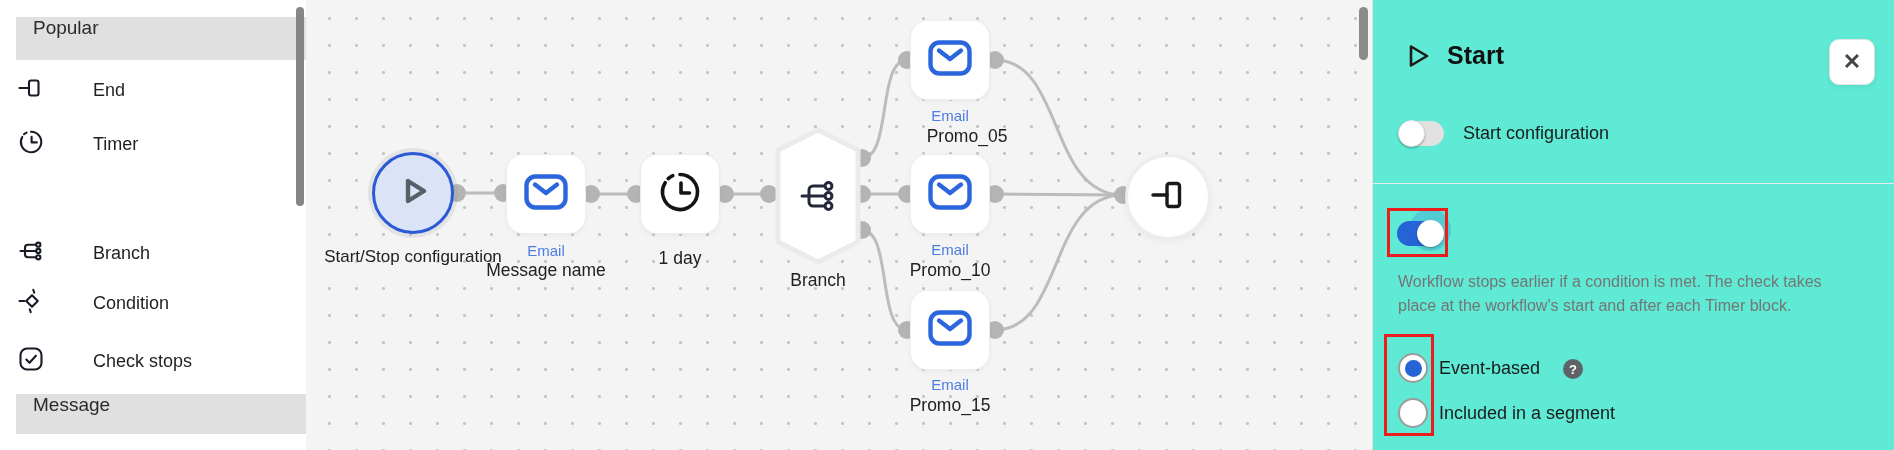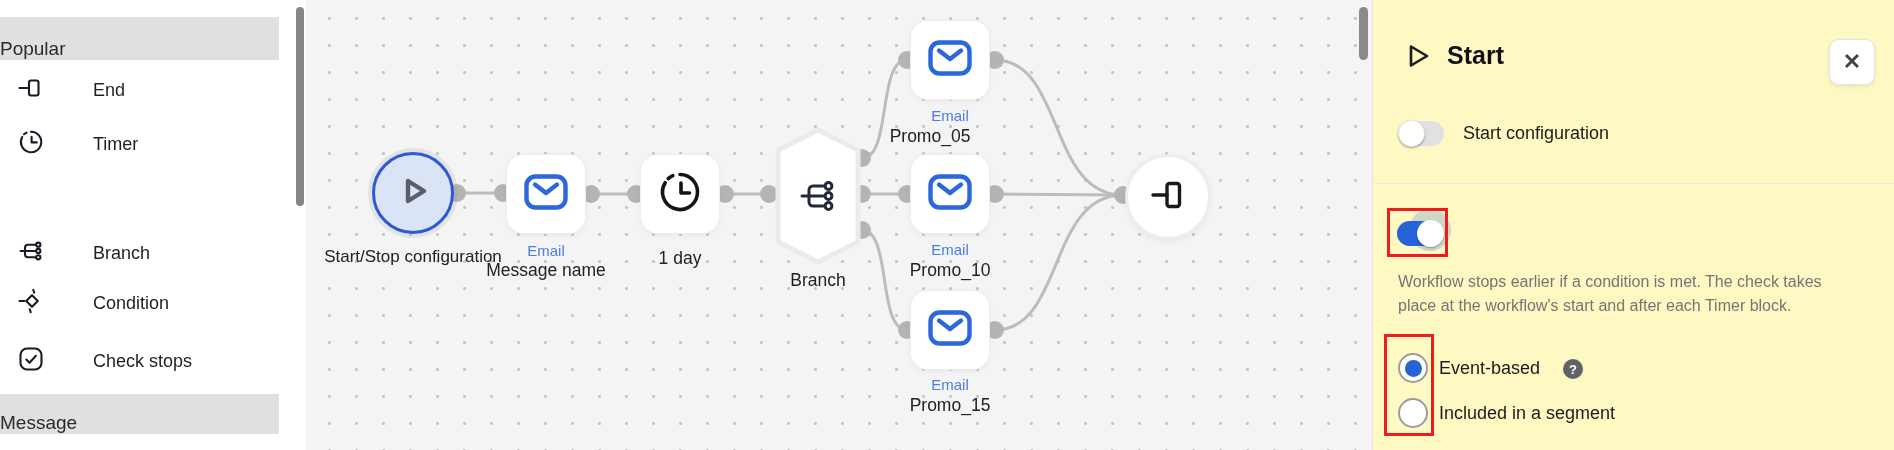--- a/index.html
+++ b/index.html
@@ -1,22 +1,22 @@
 <!DOCTYPE html>
 <html><head>
 <meta charset="utf-8">
 <style>
   html,body{margin:0;padding:0;background:#fff;}
   .app{position:relative;width:1894px;height:450px;overflow:hidden;
        font-family:"Liberation Sans",sans-serif;color:#212121;background:#fff;}
 
   
   .sidebar{position:absolute;left:0;top:0;width:306px;height:450px;background:#fff;}
-  .section-header{position:absolute;left:0;width:279px;background:#e0e0e0;
-                  display:flex;align-items:flex-end;
+  .section-header{position:absolute;left:16px;width:279px;background:#e0e0e0;
+                  display:flex;align-items:flex-start;padding-left:17px;
                   font-size:19px;color:#2b2b2b;}
   .hdr-popular{top:17px;height:43px;}
   .hdr-message{top:394px;height:40px;}
   .sb-item{position:absolute;left:0;width:296px;height:54px;display:flex;
            align-items:center;padding-left:16px;gap:15px;cursor:pointer;}
   .sb-item svg{flex:0 0 auto;}
   .sb-label{font-size:18px;color:#1f1f1f;margin-left:32px;}
   .sb-scrollbar{position:absolute;left:296px;top:7px;width:8px;height:199px;
                 background:#868686;border-radius:4px;}
 
@@ -43,21 +43,21 @@
   .branch-wrap{position:absolute;left:468px;top:126px;z-index:2;}
   .clabel{position:absolute;width:300px;text-align:center;z-index:3;
           font-size:17.5px;color:#212121;}
   .ctype{position:absolute;width:300px;text-align:center;z-index:3;
          font-size:15px;color:#4d7ce2;}
   .canvas-scrollbar{position:absolute;left:1053px;top:7px;width:9px;height:53px;
                     background:#8a8a8a;border-radius:5px;z-index:4;}
 
   
   .panel{position:absolute;left:1372px;top:0;width:522px;height:450px;
-         background:#fef9c3;border-left:1px solid #e3e3e3;box-sizing:border-box;text-decoration:underline;}
+         background:#5eead4;border-left:1px solid #e3e3e3;box-sizing:border-box;text-decoration:underline;}
   .panel-play{position:absolute;left:30px;top:41px;}
   .panel-title{position:absolute;left:74px;top:40px;font-size:25px;font-weight:bold;
                color:#111;line-height:30px;}
   .close-btn{position:absolute;left:456px;top:39px;width:46px;height:46px;
              background:#fff;border:1px solid #e2e2e2;border-radius:10px;
              box-shadow:0 2px 5px rgba(0,0,0,.07);display:flex;align-items:center;
              justify-content:center;font-size:22px;font-weight:bold;color:#454545;
              cursor:pointer;box-sizing:border-box;}
   .tgl{position:absolute;width:45px;height:25px;border-radius:13px;cursor:pointer;}
   .tgl .knob{position:absolute;width:27px;height:27px;border-radius:50%;background:#fff;
@@ -240,21 +240,21 @@
     <div class="clabel" style="left:362px;top:270px">Branch</div>
 
     <div class="node node-square n-promo05">
       <span>
         <svg width="46" height="38" viewBox="0 0 46 38" fill="none" stroke="#2b66dd" stroke-width="4.4" stroke-linecap="round" stroke-linejoin="round">
           <rect x="3.5" y="3.5" width="39" height="31" rx="9"></rect>
             <path d="M12 11.5 L23 20 L34 11.5"></path>
         </svg></span>
     </div>
     <div class="ctype" style="left:494px;top:107px">Email</div>
-    <div class="clabel" style="left:474px;top:126px">Promo_05</div>
+    <div class="clabel" style="left:511px;top:126px">Promo_05</div>
 
     <div class="node node-square n-promo10">
       <span>
         <svg width="46" height="38" viewBox="0 0 46 38" fill="none" stroke="#2b66dd" stroke-width="4.4" stroke-linecap="round" stroke-linejoin="round">
           <rect x="3.5" y="3.5" width="39" height="31" rx="9"></rect>
             <path d="M12 11.5 L23 20 L34 11.5"></path>
         </svg></span>
     </div>
     <div class="ctype" style="left:494px;top:241px">Email</div>
     <div class="clabel" style="left:494px;top:260px">Promo_10</div>

